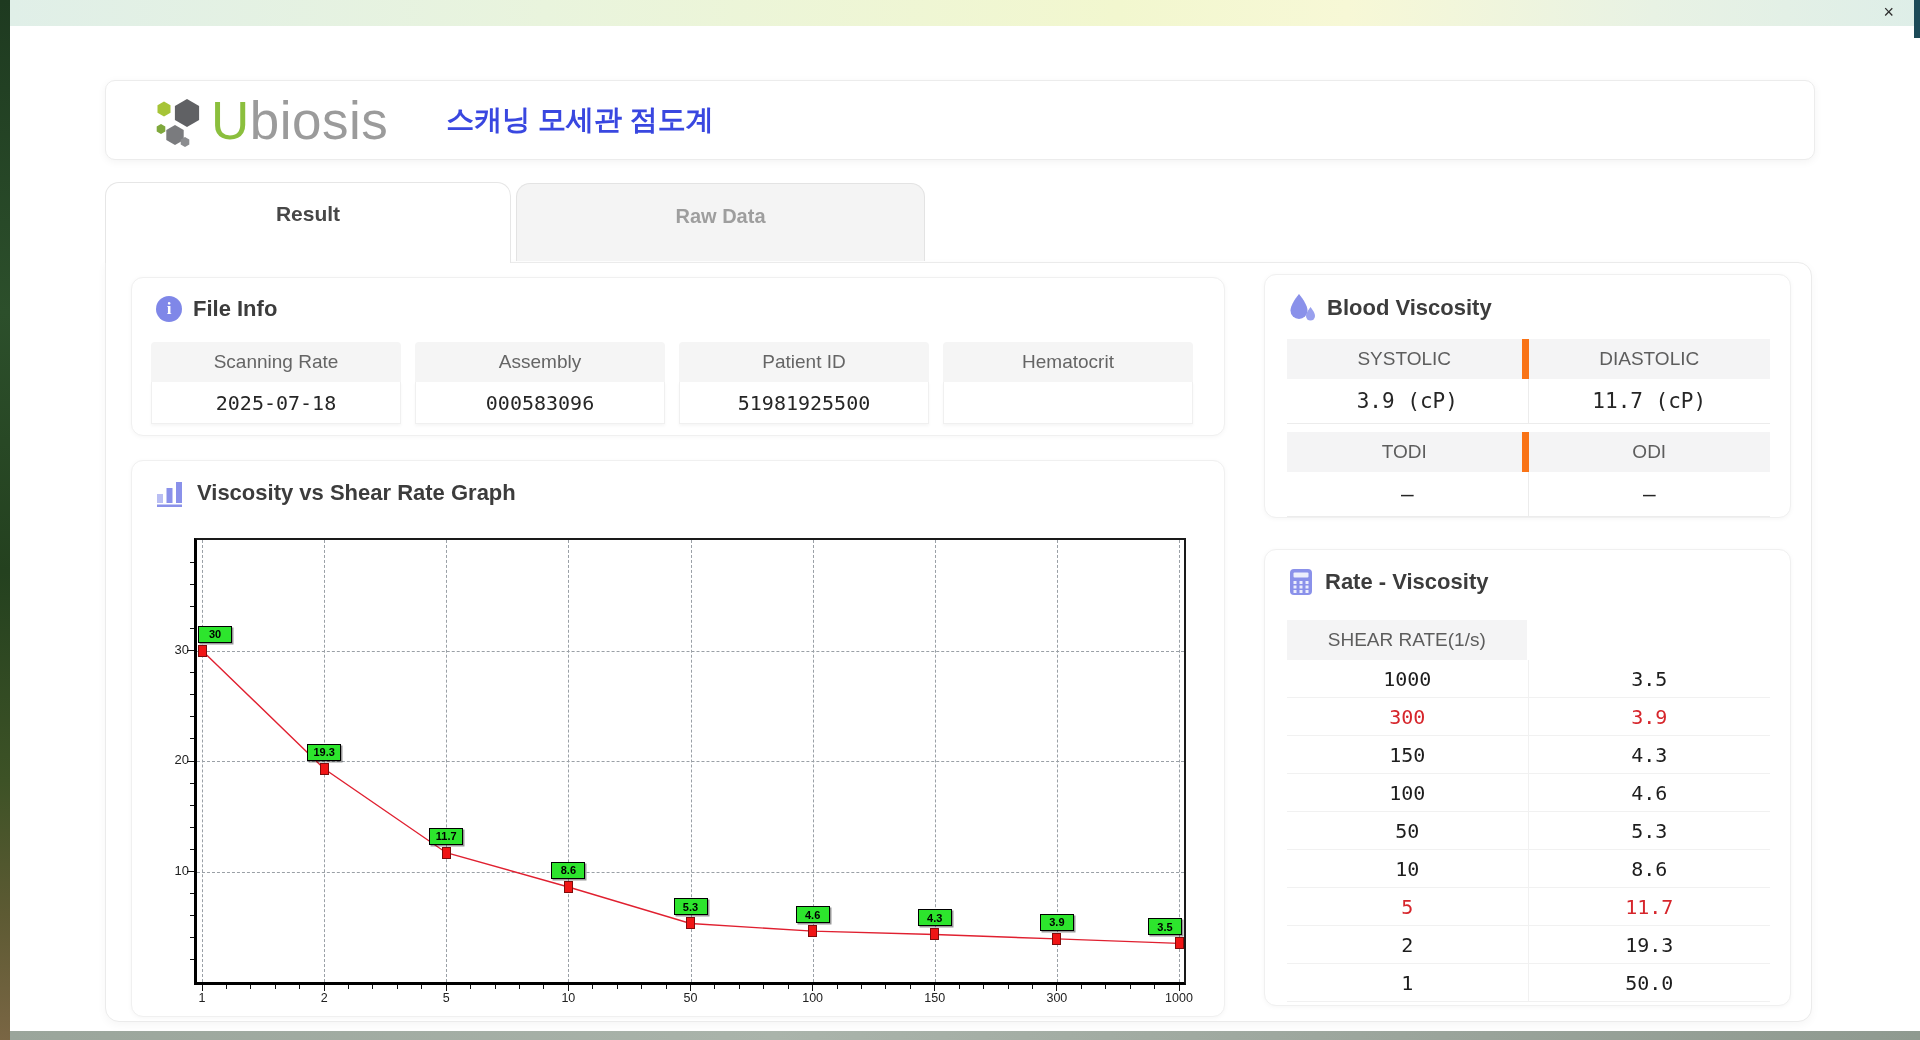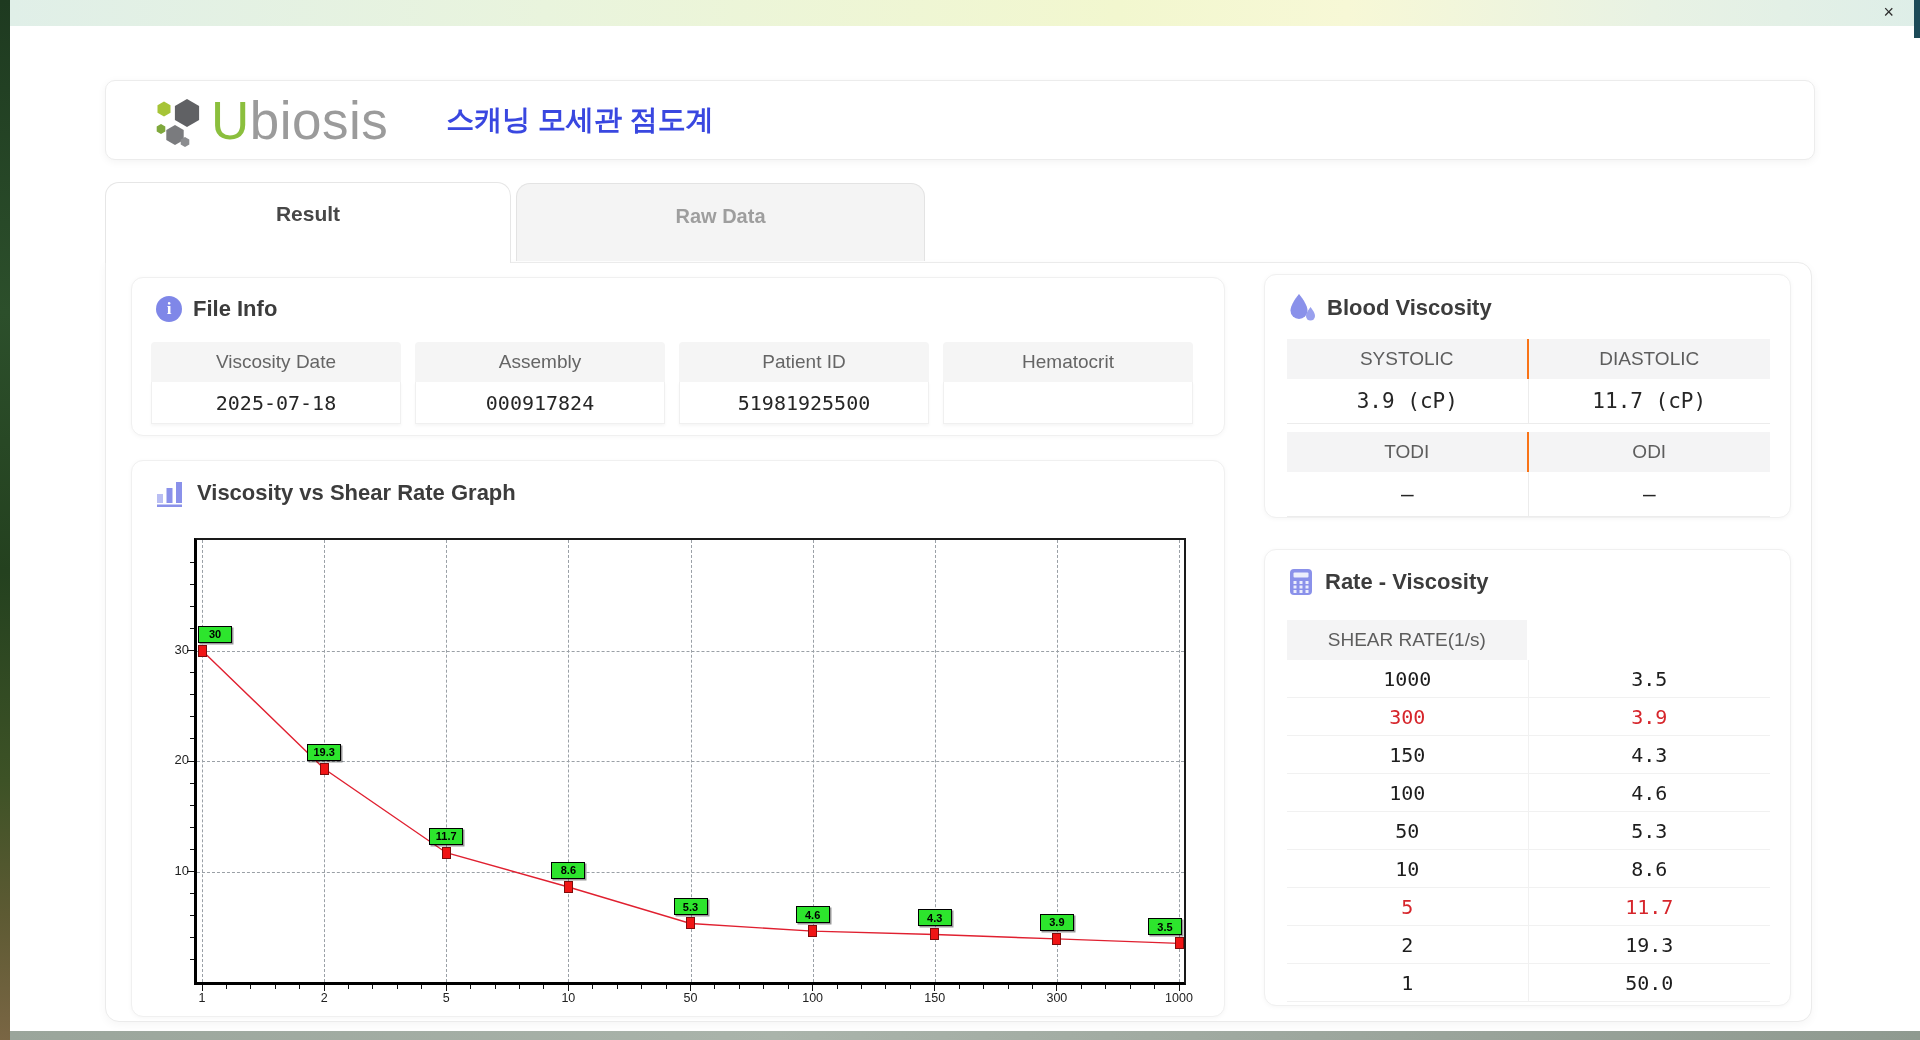--- a/index.html
+++ b/index.html
@@ -72,21 +72,21 @@
   .ax-ylabel { position:absolute; width:42px; text-align:right; font-size:13px; color:#222; }
   .tick { position:absolute; background:#111; }
 
   
   .bv-card { left:1158px; top:11px; width:527px; height:244px; }
   .bv-table { position:absolute; left:22px; top:64px; width:483px; }
   .bv-row { display:flex; }
   .bv-gap { margin-top:8px; }
   .bv-cell { width:50%; display:flex; align-items:center; justify-content:center; }
   .bv-labels .bv-cell { height:40px; background:#f4f4f5; color:#5d5d5d; font-size:19px; }
-  .bv-labels .bv-cell:first-child { border-right:2px solid #f97316; }
+  .bv-labels .bv-cell:first-child { border-right:7px solid #f97316; }
   .bv-values .bv-cell { height:45px; border-bottom:1px solid #ececec; color:#262626; font-size:21px; }
   .bv-values .bv-cell:first-child { border-right:1px solid #ececec; }
 
   
   .sv-card { left:1158px; top:286px; width:527px; height:457px; }
   .sv-table { position:absolute; left:22px; top:70px; width:483px; }
   .sv-row { display:flex; }
   .sv-cell { width:50%; display:flex; align-items:center; justify-content:center; }
   .sv-head .sv-cell { height:40px; background:#f4f4f5; color:#5d5d5d; font-size:19px; font-family:"Liberation Sans",sans-serif; }
   .sv-head .sv-cell:first-child { border-right:2px solid #fff; }
@@ -125,26 +125,26 @@
 
   <div class="main-card">
 
     <section class="card file-info">
       <div class="sec-head">
         <span class="info-icon">i</span>
         <span class="sec-title">File Info</span>
       </div>
       <div class="fields" id="file-fields">
           <div class="fi-field">
-            <div class="fi-label">Viscosity Date</div>
+            <div class="fi-label">Scanning Rate</div>
             <div class="fi-value mono">2025-07-18</div>
           </div>
           <div class="fi-field">
             <div class="fi-label">Assembly</div>
-            <div class="fi-value mono">000917824</div>
+            <div class="fi-value mono">000583096</div>
           </div>
           <div class="fi-field">
             <div class="fi-label">Patient ID</div>
             <div class="fi-value mono">51981925500</div>
           </div>
           <div class="fi-field">
             <div class="fi-label">Hematocrit</div>
             <div class="fi-value mono"></div>
           </div>
         </div>

